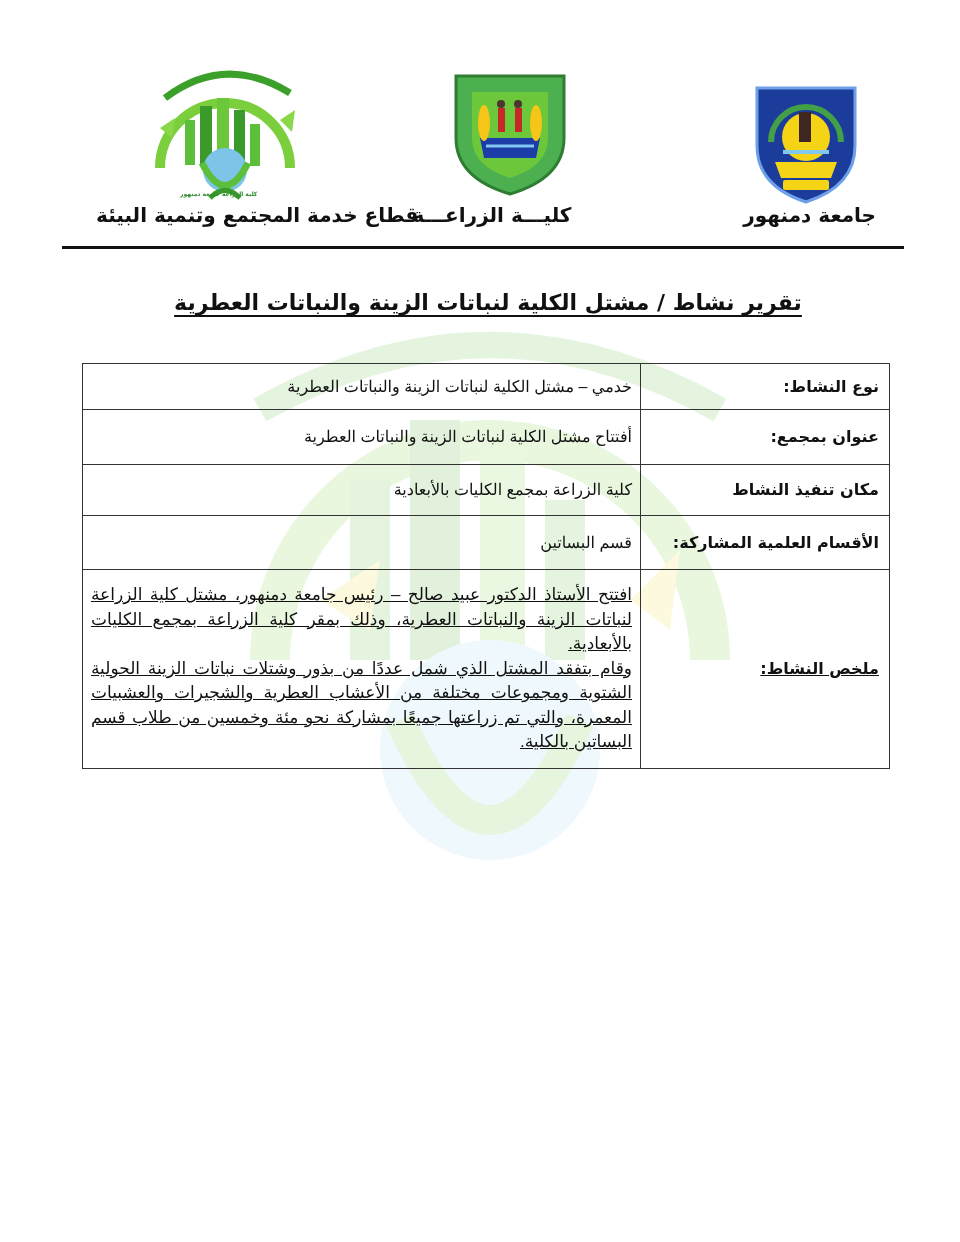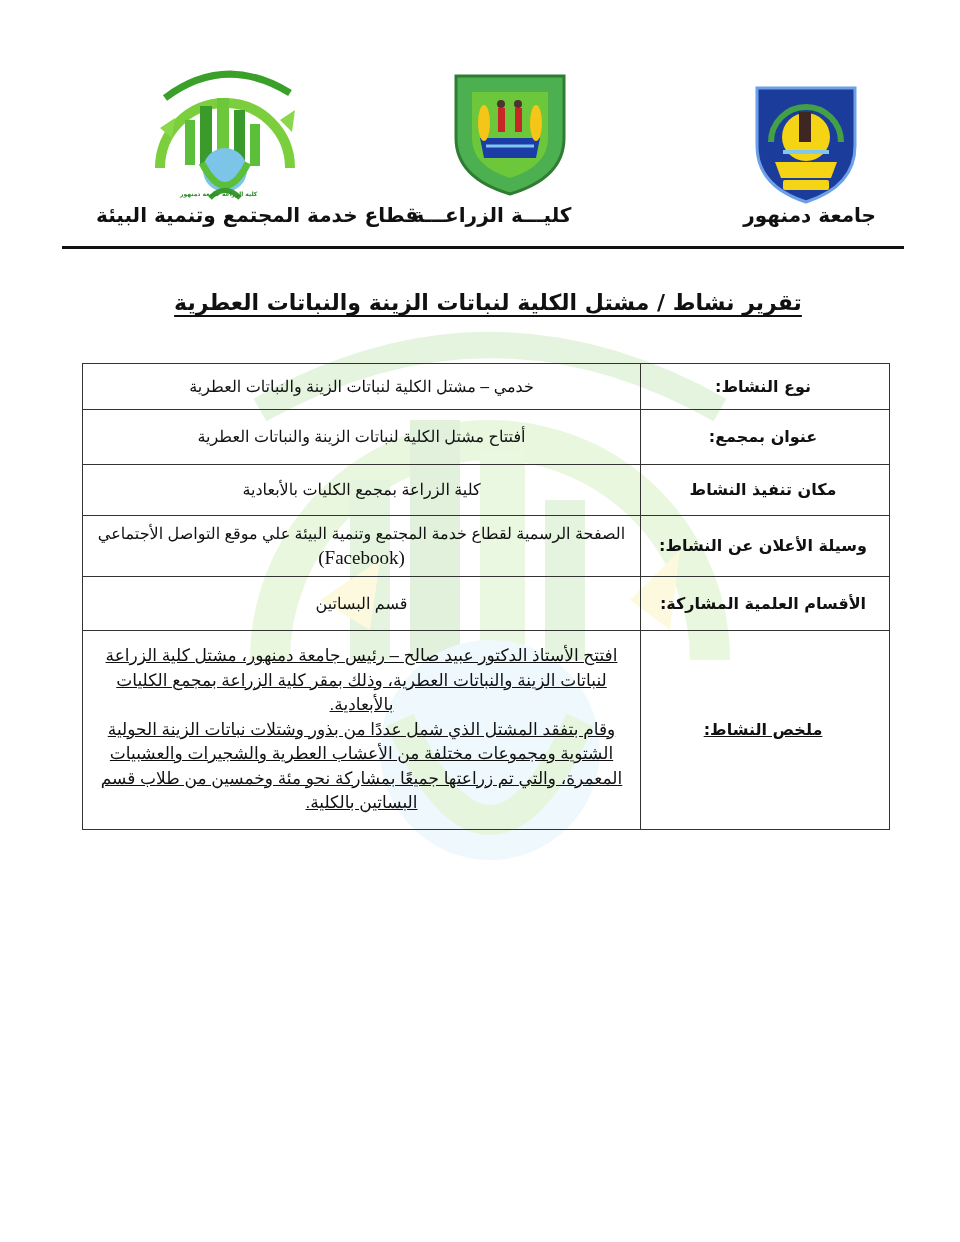--- a/index.html
+++ b/index.html
@@ -12,21 +12,21 @@
   .logo-right { left:753px; top:82px; width:106px; height:122px; }
   .header-label { position:absolute; top:203px; font-weight:bold; font-size:20px; direction:rtl; white-space:nowrap; }
   .hl-right { right:84px;margin-left:36px; }
   .hl-mid { left:0; width:960px; text-align:center; margin-left:12px; }
   .hl-left { left:96px; }
   .tiny-logo-caption { position:absolute; left:180px; top:190px; font-size:6px; color:#2a8a2a; direction:rtl; font-weight:bold; }
   .rule { position:absolute; left:62px; width:842px; top:246px; height:3px; background:#111; }
   .title { position:absolute; top:290px; left:8px; width:960px; text-align:center; direction:rtl;
            font-weight:bold; font-size:22px; text-decoration:underline; text-underline-offset:5px; }
   table.report { position:absolute; left:82px; top:363px; width:808px; border-collapse:collapse; direction:rtl; }
-  table.report td { border:1px solid #333; vertical-align:middle; font-size:16px; line-height:24px; background:transparent;text-align:center; }
+  table.report td { border:1px solid #333; vertical-align:middle; font-size:16px; line-height:24px; background:transparent; }
   td.lbl { width:232px; font-weight:bold; font-size:17px; padding:0 10px 0 6px; text-align:right; }
   td.val { padding:0 8px; text-align:justify; font-family:"Liberation Sans", sans-serif; }
   tr.r1 td { height:45px; } tr.r2 td { height:54px;margin-left:43px; } tr.r3 td { height:50px; }
   tr.r4 td { height:55px; } tr.r5 td { height:60px; } tr.r6 td { height:53px; }
   tr.r7 td { height:198px;text-decoration:underline; }
   td.val.summary { font-size:17px; line-height:24.5px; }
   .fb { font-family:"Liberation Serif", serif; font-size:19px; }
 </style>
 </head>
 <body>
@@ -98,27 +98,20 @@
     <td class="val">خدمي – مشتل الكلية لنباتات الزينة والنباتات العطرية</td>
   </tr>
   <tr class="r2">
     <td class="lbl">عنوان بمجمع:</td>
     <td class="val">أفتتاح مشتل الكلية لنباتات الزينة والنباتات العطرية</td>
   </tr>
   <tr class="r3">
     <td class="lbl">مكان تنفيذ النشاط</td>
     <td class="val">كلية الزراعة بمجمع الكليات بالأبعادية</td>
   </tr>
-  <tr class="r5">
-    <td class="lbl">وسيلة الأعلان عن النشاط:</td>
-    <td class="val">
-      <span>الصفحة الرسمية لقطاع خدمة المجتمع وتنمية البيئة علي موقع التواصل الأجتماعي</span>
-      <span class="fb">(Facebook)</span>
-    </td>
-  </tr>
   <tr class="r6">
     <td class="lbl">الأقسام العلمية المشاركة:</td>
     <td class="val">قسم البساتين</td>
   </tr>
   <tr class="r7">
     <td class="lbl">ملخص النشاط:</td>
     <td class="val summary">
       <div>افتتح الأستاذ الدكتور عبيد صالح – رئيس جامعة دمنهور، مشتل كلية الزراعة لنباتات الزينة والنباتات العطرية، وذلك بمقر كلية الزراعة بمجمع الكليات بالأبعادية.</div>
       <div>وقام بتفقد المشتل الذي شمل عددًا من بذور وشتلات نباتات الزينة الحولية الشتوية ومجموعات مختلفة من الأعشاب العطرية والشجيرات والعشبيات المعمرة، والتي تم زراعتها جميعًا بمشاركة نحو مئة وخمسين من طلاب قسم البساتين بالكلية.</div>
     </td>

